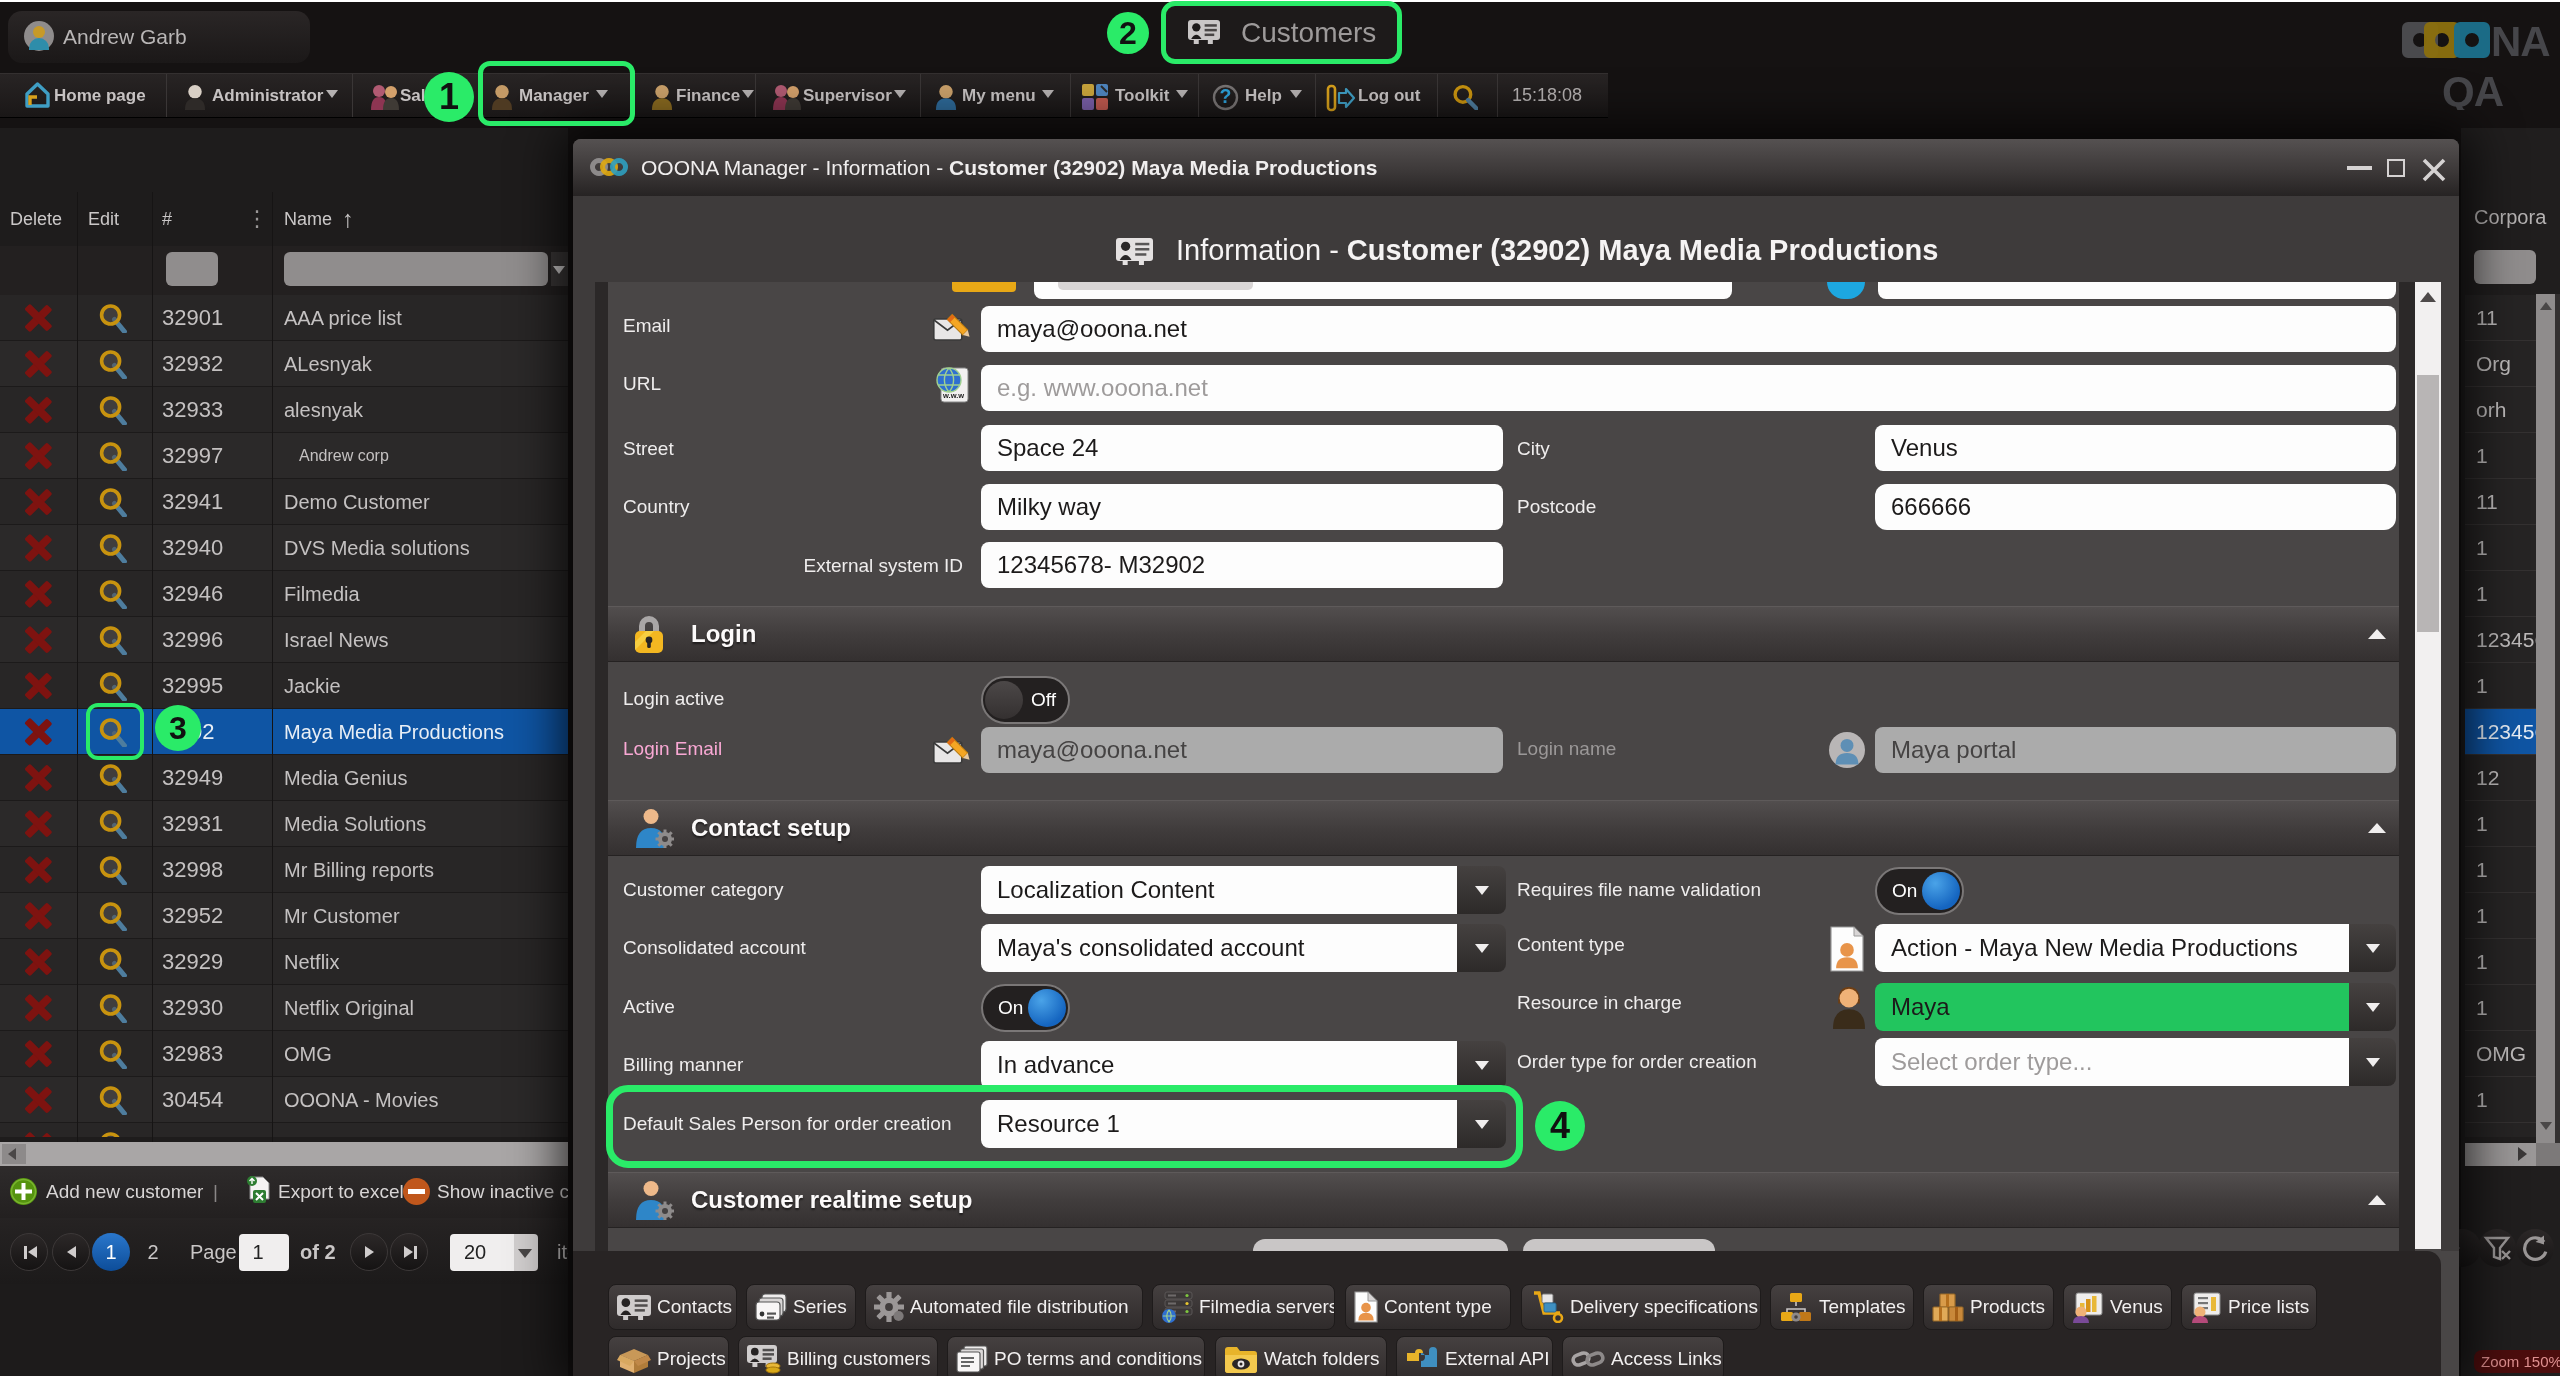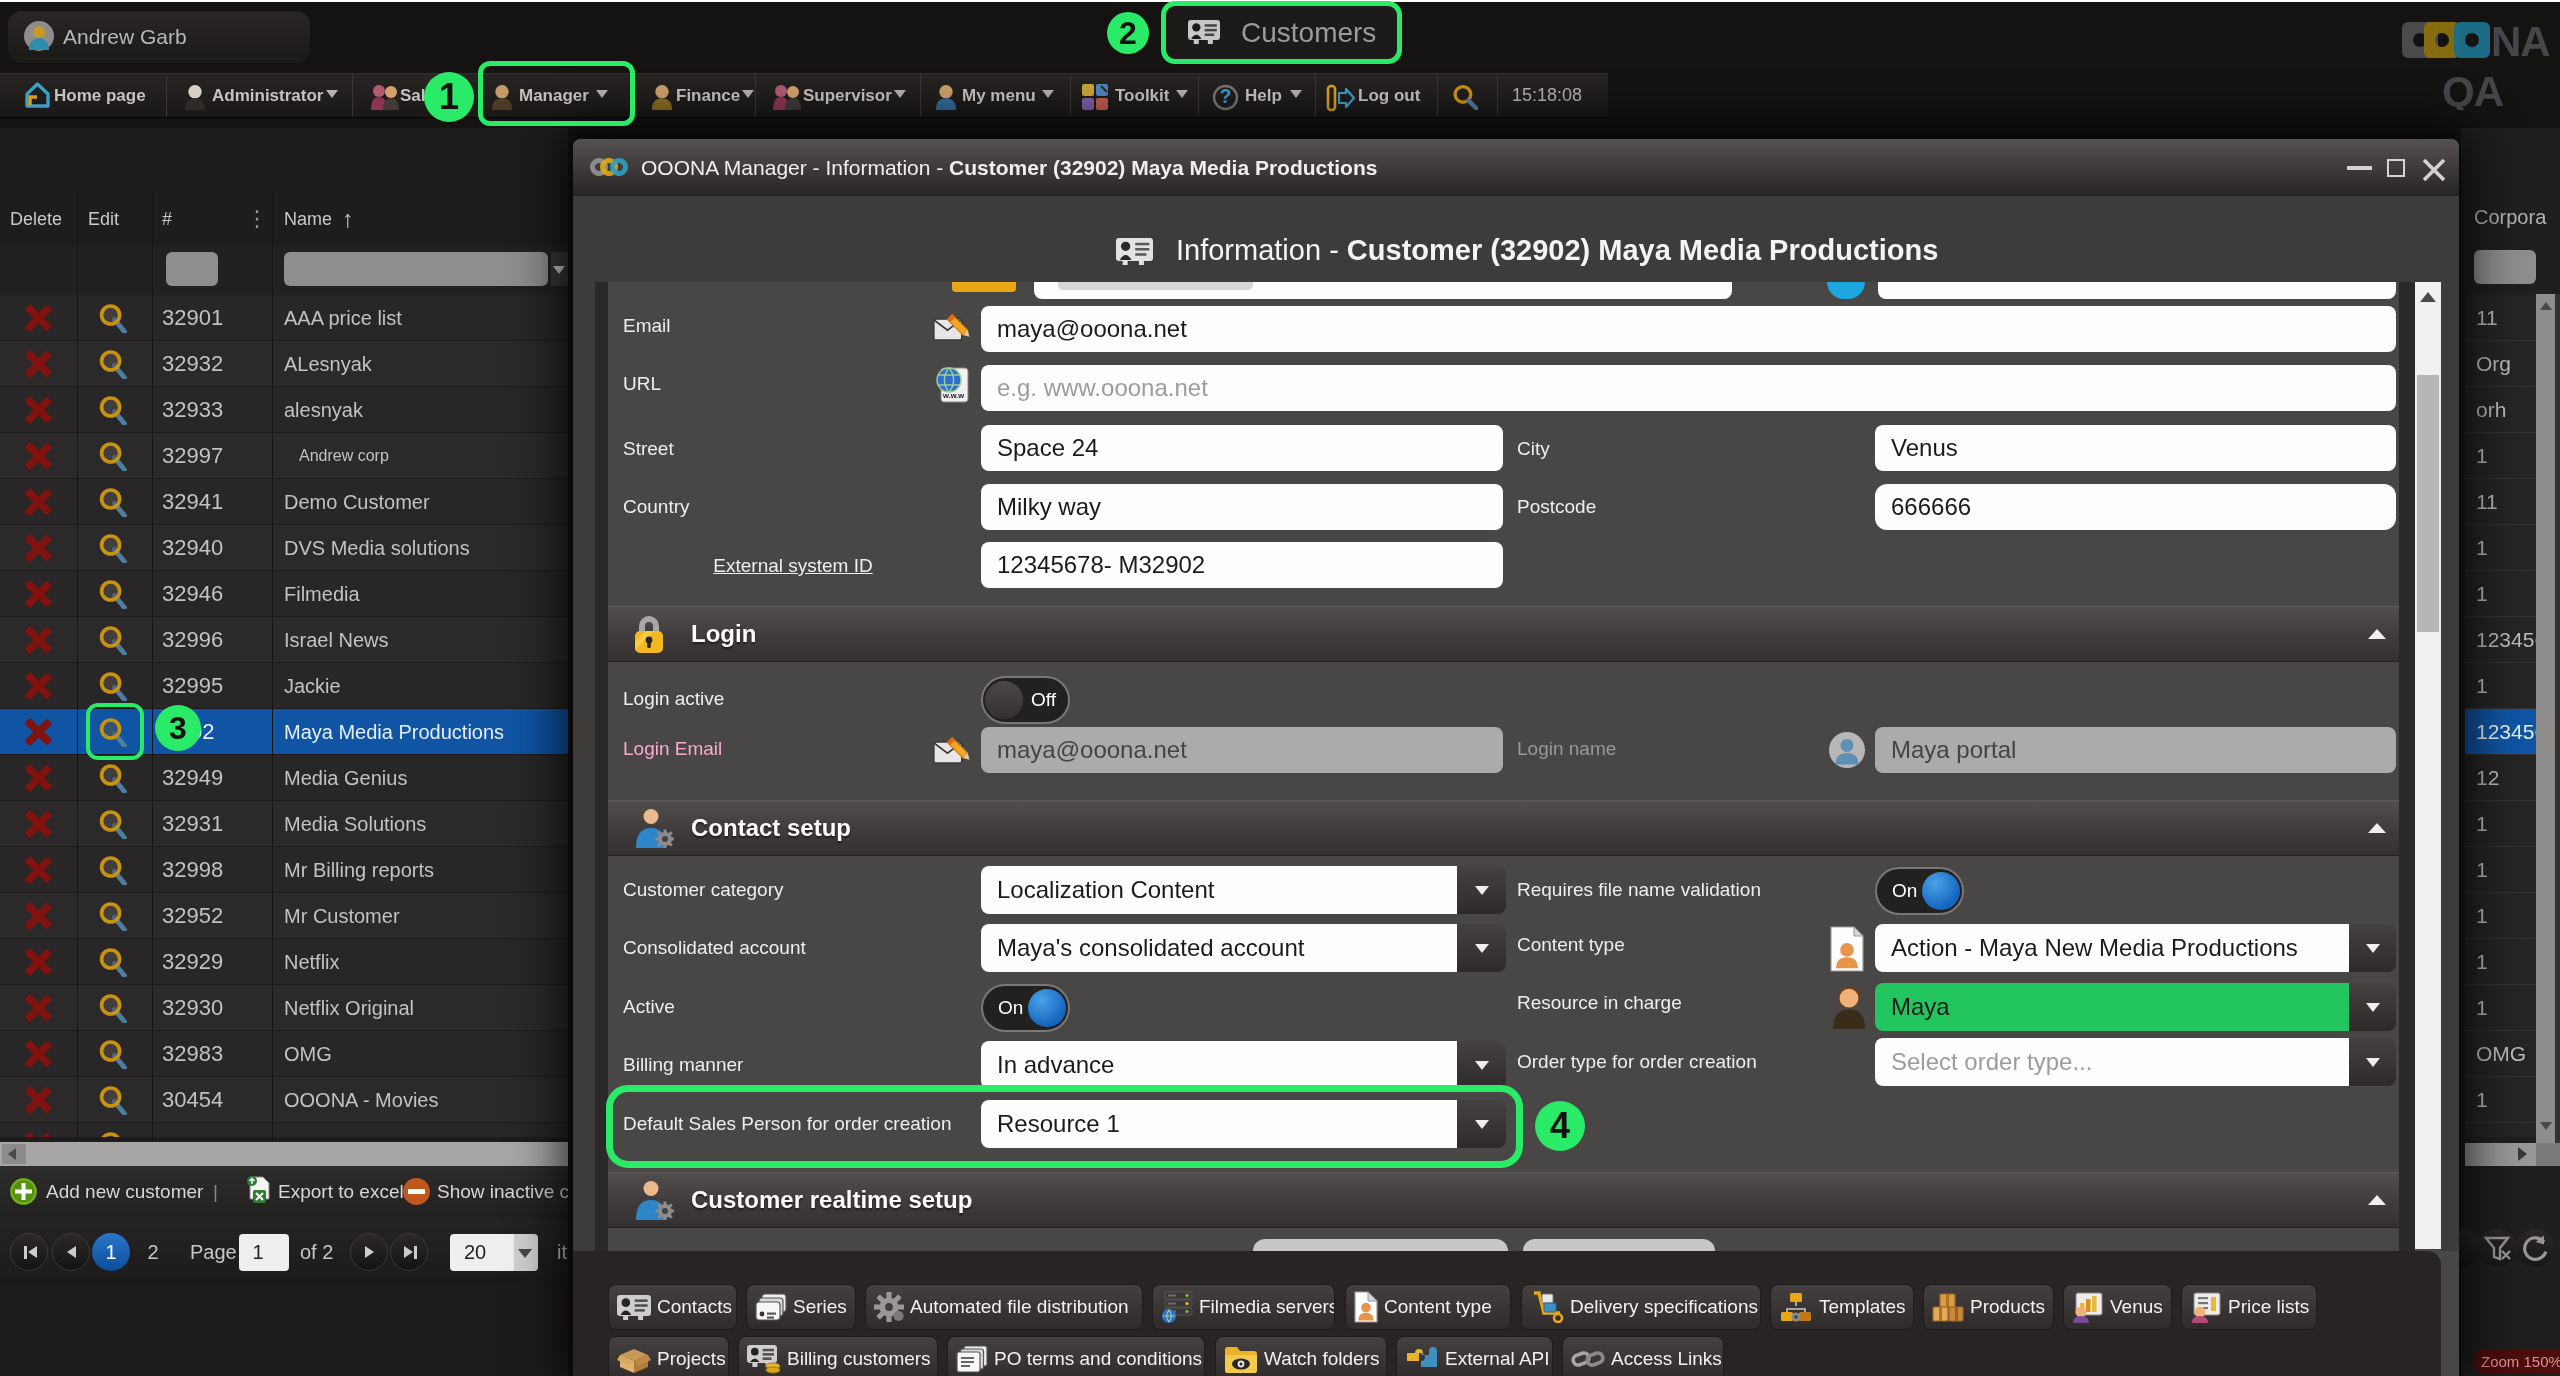--- a/index.html
+++ b/index.html
@@ -400,21 +400,21 @@
 <div style="position:absolute;left:28px;top:1246px;width:0px;height:0px;border-top:6.5px solid transparent;border-bottom:6.5px solid transparent;border-right:9px solid #cfcccc;"></div>
 <div style="position:absolute;left:52px;top:1233px;width:38px;height:38px;background:linear-gradient(#2c2828,#151313);border-radius:50%;border:1px solid #3c3838;"></div>
 
 <div style="position:absolute;left:67px;top:1246px;width:0px;height:0px;border-top:6.5px solid transparent;border-bottom:6.5px solid transparent;border-right:9px solid #cfcccc;"></div>
 <div style="position:absolute;left:92px;top:1233px;width:38px;height:38px;background:linear-gradient(#2a77cc,#0d4d99);border-radius:50%;"></div>
 <div style="position:absolute;left:92px;top:1233px;width:38px;height:38px;font-size:20px;color:#fff;font-weight:400;line-height:38px;text-align:center;white-space:nowrap;">1</div>
 <div style="position:absolute;left:143px;top:1233px;width:20px;height:38px;font-size:20px;color:#c9c6c6;font-weight:400;line-height:38px;text-align:center;white-space:nowrap;">2</div>
 <div style="position:absolute;left:190px;top:1233px;width:60px;height:38px;font-size:20px;color:#c9c6c6;font-weight:400;line-height:38px;text-align:left;white-space:nowrap;">Page</div>
 <div style="position:absolute;left:239px;top:1234px;width:50px;height:37px;background:#f0eeee;border-radius:4px;"></div>
 <div style="position:absolute;left:239px;top:1234px;width:38px;height:37px;font-size:20px;color:#222;font-weight:400;line-height:37px;text-align:center;white-space:nowrap;">1</div>
-<div style="position:absolute;left:300px;top:1233px;width:60px;height:38px;font-size:20px;color:#c9c6c6;font-weight:400;line-height:38px;text-align:left;white-space:nowrap;">of 2</div>
+<div style="position:absolute;left:300px;top:1233px;width:60px;height:38px;font-size:20px;color:#c9c6c6;font-weight:700;line-height:38px;text-align:left;white-space:nowrap;">of 2</div>
 <div style="position:absolute;left:350px;top:1233px;width:38px;height:38px;background:linear-gradient(#2c2828,#151313);border-radius:50%;border:1px solid #3c3838;"></div>
 
 <div style="position:absolute;left:365px;top:1246px;width:0px;height:0px;border-top:6.5px solid transparent;border-bottom:6.5px solid transparent;border-left:9px solid #cfcccc;"></div>
 <div style="position:absolute;left:390px;top:1233px;width:38px;height:38px;background:linear-gradient(#2c2828,#151313);border-radius:50%;border:1px solid #3c3838;"></div>
 
 <div style="position:absolute;left:404px;top:1246px;width:0px;height:0px;border-top:6.5px solid transparent;border-bottom:6.5px solid transparent;border-left:9px solid #cfcccc;"></div>
 <div style="position:absolute;left:414px;top:1246px;width:3px;height:13px;background:#cfcccc;"></div>
 <div style="position:absolute;left:450px;top:1234px;width:64px;height:37px;background:#f0eeee;border-radius:4px 0 0 4px;"></div>
 <div style="position:absolute;left:450px;top:1234px;width:50px;height:37px;font-size:20px;color:#222;font-weight:400;line-height:37px;text-align:center;white-space:nowrap;">20</div>
 <div style="position:absolute;left:514px;top:1234px;width:24px;height:37px;background:#d2cfcf;border-radius:0 4px 4px 0;"></div>
@@ -541,21 +541,21 @@
       </svg></div>
 <div style="position:absolute;left:981px;top:365px;width:1415px;height:46px;background:#fdfdfd;border-radius:8px;font-size:24px;color:#9e9b9b;line-height:46px;padding-left:16px;white-space:nowrap;overflow:hidden;">e.g. www.ooona.net</div>
 <div style="position:absolute;left:623px;top:426px;width:340px;height:46px;font-size:19px;color:#efeded;font-weight:400;line-height:46px;text-align:left;white-space:nowrap;">Street</div>
 <div style="position:absolute;left:981px;top:425px;width:522px;height:46px;background:#fdfdfd;border-radius:8px;font-size:24px;color:#1c1a1a;line-height:46px;padding-left:16px;white-space:nowrap;overflow:hidden;">Space 24</div>
 <div style="position:absolute;left:1517px;top:426px;width:340px;height:46px;font-size:19px;color:#efeded;font-weight:400;line-height:46px;text-align:left;white-space:nowrap;">City</div>
 <div style="position:absolute;left:1875px;top:425px;width:521px;height:46px;background:#fdfdfd;border-radius:8px;font-size:24px;color:#1c1a1a;line-height:46px;padding-left:16px;white-space:nowrap;overflow:hidden;">Venus</div>
 <div style="position:absolute;left:623px;top:484px;width:340px;height:46px;font-size:19px;color:#efeded;font-weight:400;line-height:46px;text-align:left;white-space:nowrap;">Country</div>
 <div style="position:absolute;left:981px;top:484px;width:522px;height:46px;background:#fdfdfd;border-radius:8px;font-size:24px;color:#1c1a1a;line-height:46px;padding-left:16px;white-space:nowrap;overflow:hidden;">Milky way</div>
 <div style="position:absolute;left:1517px;top:484px;width:340px;height:46px;font-size:19px;color:#efeded;font-weight:400;line-height:46px;text-align:left;white-space:nowrap;">Postcode</div>
 <div style="position:absolute;left:1875px;top:484px;width:521px;height:46px;background:#fdfdfd;border-radius:12px;font-size:24px;color:#1c1a1a;line-height:46px;padding-left:16px;white-space:nowrap;overflow:hidden;">666666</div>
-<div style="position:absolute;left:623px;top:543px;width:340px;height:46px;font-size:19px;color:#efeded;font-weight:400;line-height:46px;text-align:center;white-space:nowrap;text-decoration:underline;">External system ID</div>
+<div style="position:absolute;left:623px;top:543px;width:340px;height:46px;font-size:19px;color:#efeded;font-weight:400;line-height:46px;text-align:right;white-space:nowrap;">External system ID</div>
 <div style="position:absolute;left:981px;top:542px;width:522px;height:46px;background:#fdfdfd;border-radius:8px;font-size:24px;color:#1c1a1a;line-height:46px;padding-left:16px;white-space:nowrap;overflow:hidden;">12345678- M32902</div>
 <div style="position:absolute;left:608px;top:606px;width:1791px;height:56px;background:linear-gradient(#524e4e 0%,#413d3d 50%,#343030 100%);border-top:1px solid #5e5a5a;border-bottom:1px solid #252222;"></div>
 <div style="position:absolute;left:634px;top:614px;"><svg width="30" height="40" viewBox="0 0 30 40">
         <path d="M 8 20 L 8 12 A 7 7 0 0 1 22 12 L 22 20" stroke="#a9a6a6" stroke-width="6" fill="none"></path>
 <rect x="1" y="17" width="28" height="22" rx="5" fill="#f3b721"></rect>
 <path d="M 1 28 L 12 17 L 20 17 L 1 36 Z" fill="#f8d34a" opacity=".8"></path>
 <circle cx="15" cy="26" r="3.4" fill="#272424"></circle>
         <rect x="13.2" y="27" width="3.6" height="7" rx="1.5" fill="#272424"></rect>
       </svg></div>
 <div style="position:absolute;left:691px;top:606px;width:600px;height:56px;font-size:24px;font-weight:bold;color:#fcfafa;line-height:56px;text-shadow:0 2px 2px rgba(0,0,0,.5);">Login</div>

